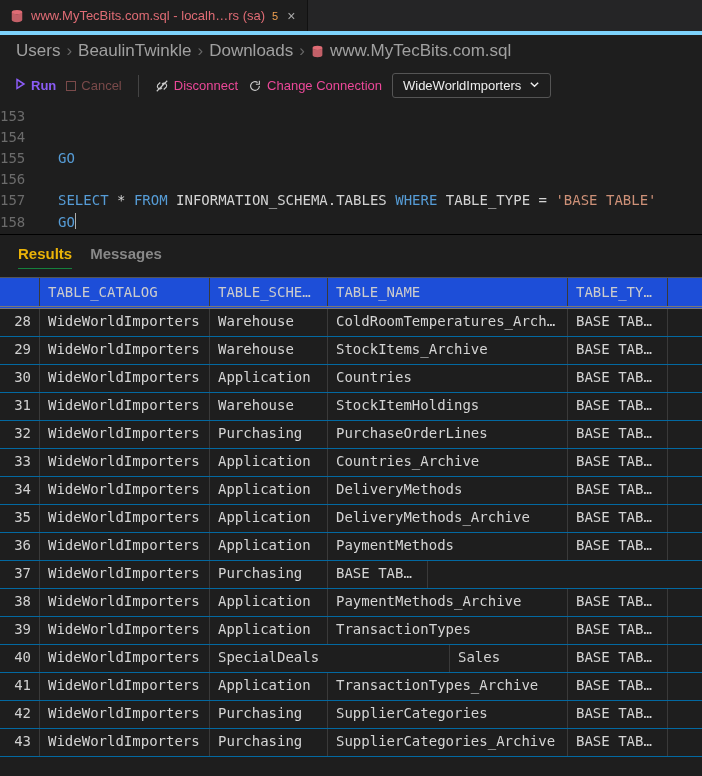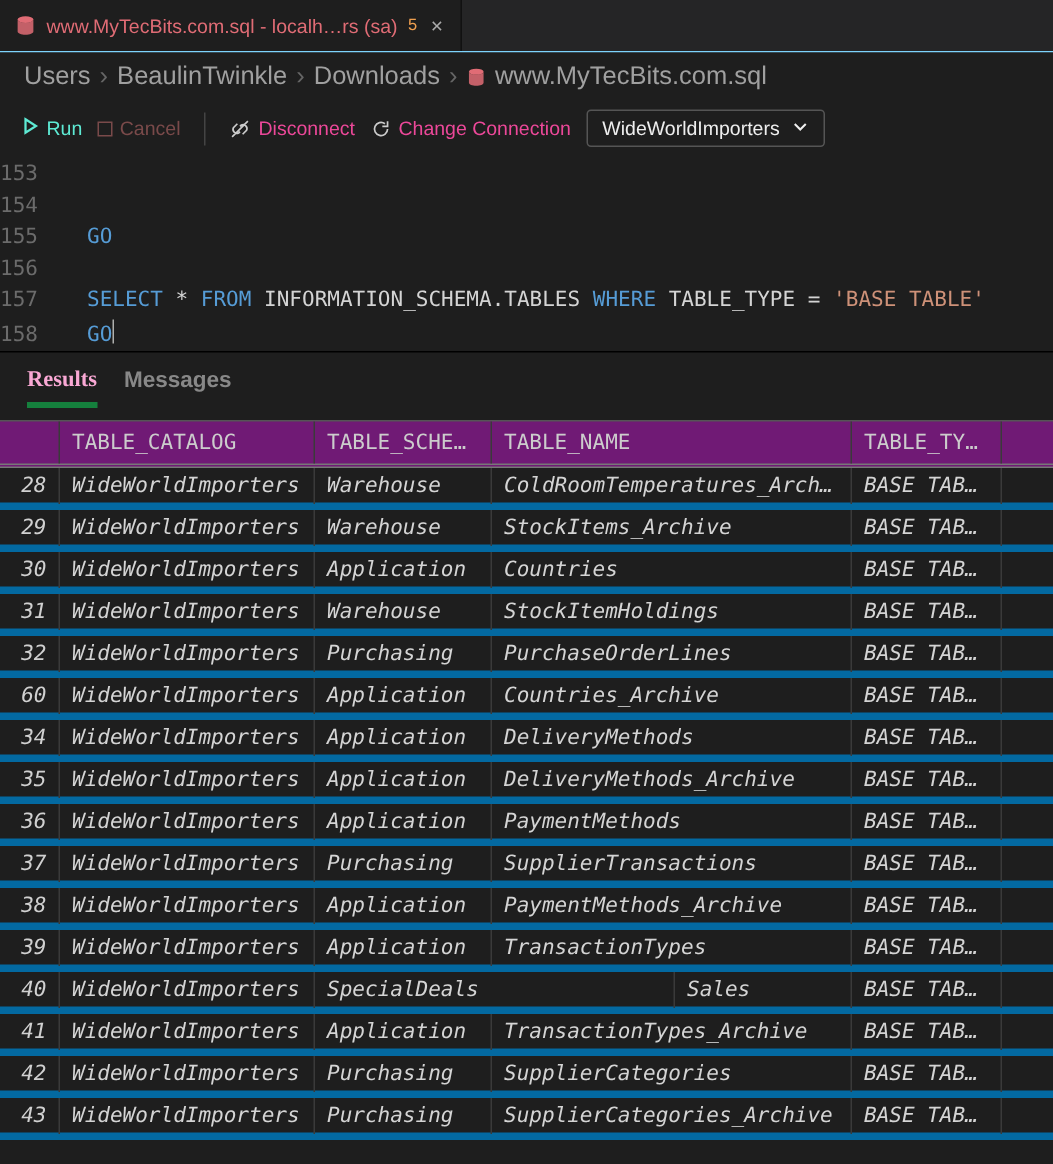--- a/index.html
+++ b/index.html
@@ -8,21 +8,21 @@
     font-family: "SF Mono", "Menlo", "Consolas", monospace;
     background: #1e1e1e;
     color: #cccccc;
     font-size: 13px;
   }
   .tabbar {
     display: flex;
     background: #252526;
     height: 35px;
     align-items: stretch;
-    border-bottom: 1px solid #7dd3fc;
+    border-bottom: 4px solid #7dd3fc;
     text-align: right;
   }
   .tab {
     display: flex;
     align-items: center;
     padding: 0 10px;
     background: #1e1e1e;
     border-right: 1px solid #111;
     gap: 7px;
     font-size: 13px;
@@ -52,21 +52,21 @@
     font-family: -apple-system, "Segoe UI", sans-serif;
     background: #1e1e1e;
   }
   .tbtn {
     display: flex;
     align-items: center;
     gap: 5px;
     font-size: 13px;
     cursor: pointer;
   }
-  .run { color: #5eead4; }
+  .run { color: #8b5cf6; font-weight: bold; }
   .cancel { color: #7a4a4a; }
   .cancel .square { width:10px; height:10px; border:1.5px solid #7a4a4a; display:inline-block;}
   .divider { width:1px; height:22px; background:#444; margin: 0 6px;}
   .tool-plain { color: #ec4899; }
   .tool-icon { display:flex; align-items:center; color:#ccc;}
   .db-select {
     display: flex;
     align-items: center;
     gap: 8px;
     border: 1px solid #555;
@@ -108,38 +108,36 @@
   }
   .result-tabs {
     display: flex;
     gap: 18px;
     padding: 10px 18px 8px 18px;
     font-family: -apple-system, "Segoe UI", sans-serif;
     font-size: 15px;
     font-weight: 600;
   }
   .rtab { color:#888; cursor:pointer; padding-bottom:6px;}
-  .rtab.active { color:#f9a8d4; border-bottom: 4px solid #15803d; font-family: Liberation Serif, serif;}
+  .rtab.active { color:#eab308; border-bottom: 1px solid #15803d;}
   .grid {
     font-family: "SF Mono","Menlo","Consolas",monospace;
     font-size: 14px;
     color: #d4d4d4;
   }
   .ghead {
     display:flex;
-    background:#701a75;
+    background:#1d4ed8;
     border-top:1px solid #555;
     border-bottom:3px double #777;
   }
   .grow {
     display:flex;
     height:28px;
-    align-items:center;
-    border-bottom:5px solid #0369a1;
-    font-style:italic;
+    border-bottom:1px solid #0369a1;
   }
   .cell {
     padding: 4px 8px;
     border-right:1px solid #3a3a3a;
     overflow:hidden; text-overflow:ellipsis; white-space:nowrap;
   }
   .ghead .cell { color:#ccc; font-weight:400; padding:6px 8px;}
   .c-num { width:40px; text-align:right; color:#d0d0d0; padding-right:8px;}
   .c-cat { width:170px; }
   .c-sch { width:118px; }
@@ -288,21 +286,21 @@
           <div class="cell c-type">BASE TABLE</div>
         </div>
         <div class="grow">
           <div class="cell c-num">32</div>
           <div class="cell c-cat">WideWorldImporters</div>
           <div class="cell c-sch">Purchasing</div>
           <div class="cell c-name">PurchaseOrderLines</div>
           <div class="cell c-type">BASE TABLE</div>
         </div>
         <div class="grow">
-          <div class="cell c-num">60</div>
+          <div class="cell c-num">33</div>
           <div class="cell c-cat">WideWorldImporters</div>
           <div class="cell c-sch">Application</div>
           <div class="cell c-name">Countries_Archive</div>
           <div class="cell c-type">BASE TABLE</div>
         </div>
         <div class="grow">
           <div class="cell c-num">34</div>
           <div class="cell c-cat">WideWorldImporters</div>
           <div class="cell c-sch">Application</div>
           <div class="cell c-name">DeliveryMethods</div>
@@ -319,21 +317,20 @@
           <div class="cell c-num">36</div>
           <div class="cell c-cat">WideWorldImporters</div>
           <div class="cell c-sch">Application</div>
           <div class="cell c-name">PaymentMethods</div>
           <div class="cell c-type">BASE TABLE</div>
         </div>
         <div class="grow">
           <div class="cell c-num">37</div>
           <div class="cell c-cat">WideWorldImporters</div>
           <div class="cell c-sch">Purchasing</div>
-          <div class="cell c-name">SupplierTransactions</div>
           <div class="cell c-type">BASE TABLE</div>
         </div>
         <div class="grow">
           <div class="cell c-num">38</div>
           <div class="cell c-cat">WideWorldImporters</div>
           <div class="cell c-sch">Application</div>
           <div class="cell c-name">PaymentMethods_Archive</div>
           <div class="cell c-type">BASE TABLE</div>
         </div>
         <div class="grow">

